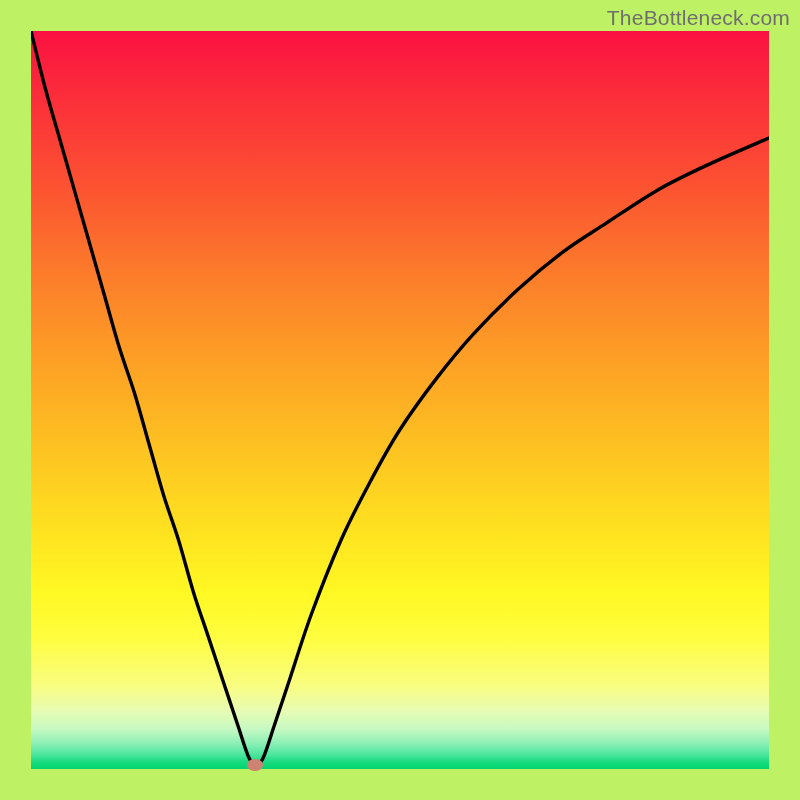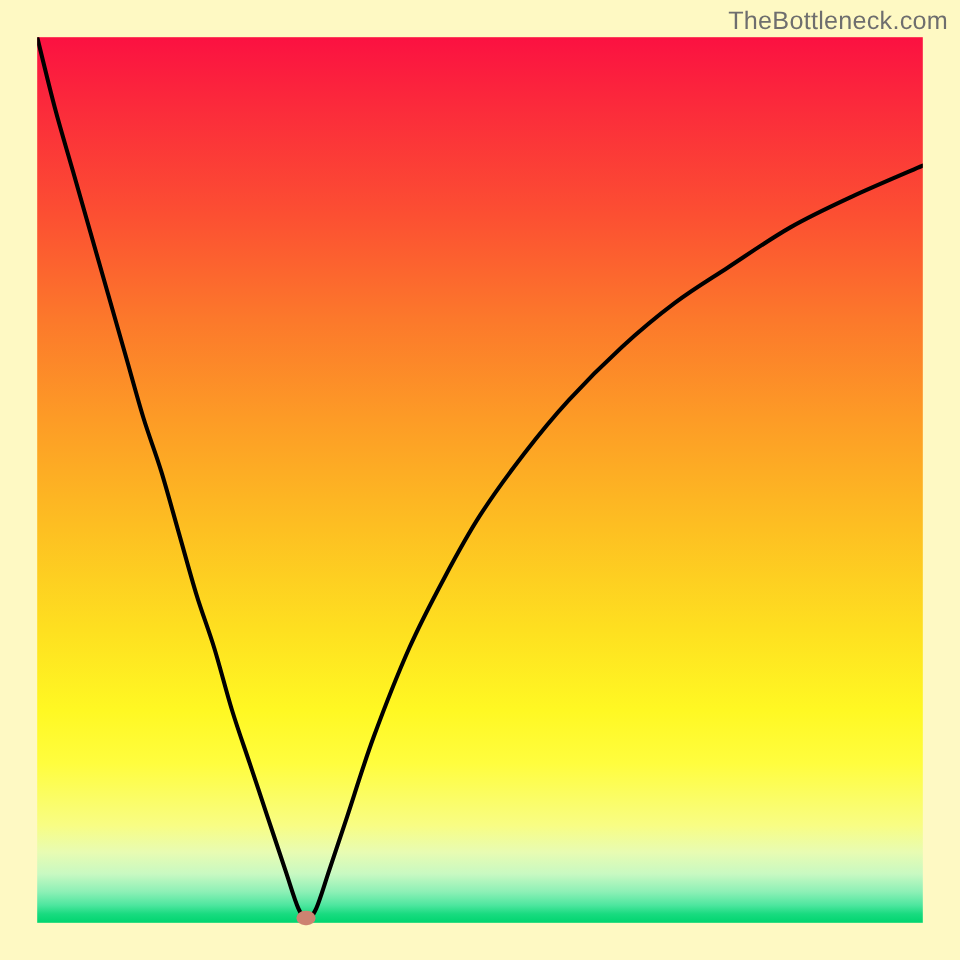--- a/index.html
+++ b/index.html
@@ -8,21 +8,21 @@
     width: 800px;
     height: 800px;
     background: #000;
     overflow: hidden;
     font-family: Arial, Helvetica, sans-serif;
   }
   .frame {
     position: relative;
     width: 800px;
     height: 800px;
-    background: #fef9c3;
+    background: #bef264;
   }
   .plot-area {
     position: absolute;
     left: 31px;
     top: 31px;
     width: 738px;
     height: 738px;
     
     background: linear-gradient(
       to bottom,

